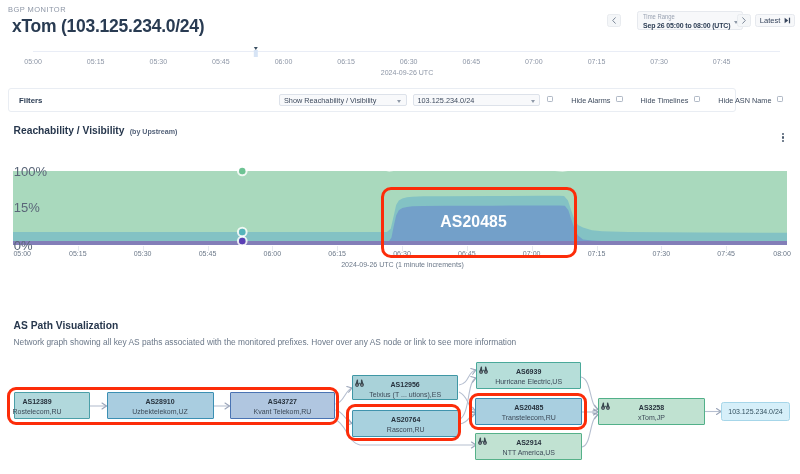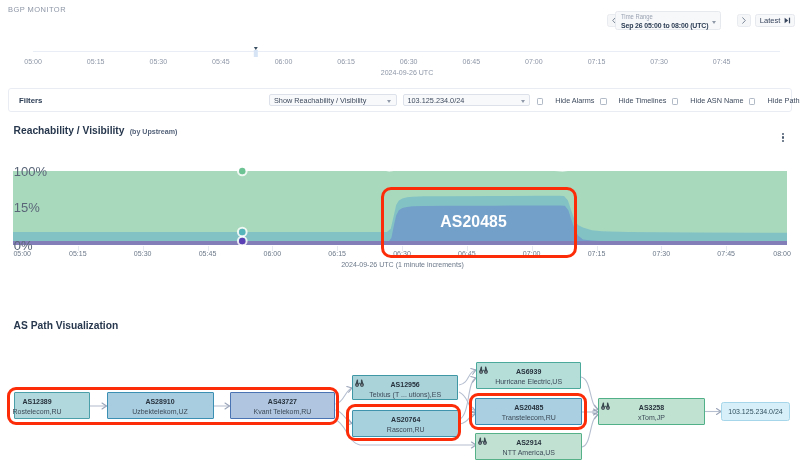--- a/index.html
+++ b/index.html
@@ -7,48 +7,48 @@
   font-family:"Liberation Sans",sans-serif;-webkit-font-smoothing:antialiased}
 .page{position:relative;width:800px;height:474px;background:#fff;overflow:hidden}
 
 
 .eyebrow{position:absolute;left:8px;top:5px;font-size:7.5px;letter-spacing:.45px;color:#8d96a6}
 .title{position:absolute;left:12px;top:16px;font-size:17.5px;font-weight:700;color:#293b52;letter-spacing:-.25px}
 
 .tr-wrap{position:absolute;left:607px;top:10px;height:28px}
 .sq-btn{position:absolute;width:13.5px;height:13.5px;border:1px solid #e8ebef;border-radius:2.5px;background:#f4f6f8;
   display:flex;align-items:center;justify-content:center;top:3.6px}
-.tr-box{position:absolute;left:8px;top:0.5px;width:106.2px;height:19.5px;border:1px solid #e6e9ee;border-radius:2.5px;
+.tr-box{position:absolute;left:30px;top:0.5px;width:106.2px;height:19.5px;border:1px solid #e6e9ee;border-radius:2.5px;
   background:#f7f8fa;padding:1px 10px 0 5px}
 .tr-lbl{font-size:6.4px;color:#9aa3b2;line-height:8px;transform:scaleX(0.92);transform-origin:left center}
 .tr-val{font-size:7.8px;transform:scaleX(0.89);transform-origin:left center;color:#2b3c53;font-weight:700;line-height:10px;white-space:nowrap;letter-spacing:-.15px}
 .tr-caret{position:absolute;right:4px;top:9px;width:0;height:0;border-left:2.8px solid transparent;
   border-right:2.8px solid transparent;border-top:3.2px solid #8f99a8}
 .latest-btn{position:absolute;left:148.3px;top:3.9px;height:13px;border:1px solid #e6e9ee;border-radius:2.5px;
   background:#f7f8fa;display:flex;align-items:center;gap:3.5px;padding:0 3px 0 3.5px;font-size:7.6px;color:#36445c}
 
 
 .tl{position:absolute;left:0;top:44px;width:800px;height:32px}
 .tl-line{position:absolute;left:33px;top:7px;width:747px;height:1px;background:#e9edf6}
 .tl-tick{position:absolute;top:13.5px;font-size:7.05px;color:#8d96a6;transform:translateX(-50%);white-space:nowrap}
 .tl-sub{position:absolute;top:24.5px;left:407px;transform:translateX(-50%);font-size:7.05px;color:#8d96a6}
 .tl-cursor{position:absolute;left:256px;top:6px;width:4.4px;height:6.8px;background:#d7e4f5;transform:translateX(-50%)}
 .tl-cursor:after{content:"";position:absolute;left:50%;top:-3.2px;transform:translateX(-50%);
   width:0;height:0;border-left:2.6px solid transparent;border-right:2.6px solid transparent;border-top:3.2px solid #3b5063}
 
 
-.filters{position:absolute;left:8px;top:88px;width:784px;height:24px;background:#fff;
+.filters{position:absolute;left:8px;top:88px;width:728px;height:24px;background:#fff;
   border:1px solid #e9edf3;border-radius:3px;display:flex;align-items:center}
 .filters-lbl{font-size:7.8px;font-weight:700;color:#2b3c53;margin-left:10px}
 .f-right{position:absolute;left:255px;top:4.8px;display:flex;align-items:center}
 .sel{height:12.6px;border:1px solid #dde2ea;border-radius:2px;background:#f8f9fb;position:relative;
   font-size:7.3px;color:#3e4b5e;display:flex;align-items:center;padding:0 14px 0 4px;white-space:nowrap}
 .sel .c{position:absolute;right:4.5px;top:5.2px;width:0;height:0;border-left:2.5px solid transparent;
   border-right:2.5px solid transparent;border-top:3px solid #8f99a8}
-.cb{display:flex;align-items:flex-end;gap:12px;font-size:7.3px;color:#3e4b5e;white-space:nowrap}
+.cb{display:flex;align-items:flex-start;gap:18px;font-size:7.3px;color:#3e4b5e;white-space:nowrap}
 .cb i{display:block;width:6.2px;height:6.2px;border:1px solid #b0b9c6;border-radius:1.2px;background:#fff;flex:none}
 
 
 .rv-h{position:absolute;left:13.6px;top:124.5px;font-size:10.25px;font-weight:700;color:#27374d;
   display:flex;align-items:baseline;gap:5.2px}
 .rv-h em{font-size:7.1px;font-weight:700;color:#55637a;font-style:normal}
 .rv-sub{position:absolute;left:13.5px;top:143.5px;font-size:8.23px;color:#6b7889}
 .kebab{position:absolute;left:781.9px;top:133.2px;width:2.2px;height:8.8px;display:flex;flex-direction:column;
   align-items:center;justify-content:space-between}
 .kebab b{display:block;width:2.2px;height:2.2px;border-radius:50%;background:#4a5a6e}
@@ -78,20 +78,21 @@
 .pfx{position:absolute;border-radius:2.5px;border:1px solid #a6d6e9;background:#d6eff9;
   display:flex;align-items:center;justify-content:center;font-size:7px;color:#33505f}
 .nodeHL{position:absolute;border:3.2px solid #fc2c09;border-radius:9px;z-index:3;pointer-events:none}
 </style>
 </head>
 <body>
 
 <div class="page">
 
   <div class="eyebrow">BGP MONITOR</div>
+  <div class="title">xTom (103.125.234.0/24)</div>
 
   <div class="tr-wrap">
     <div class="sq-btn" style="left:0">
       <svg width="4" height="7" viewBox="0 0 4 7">
           <path d="M3.3 0.7L0.7 3.5l2.6 2.8" fill="none" stroke="#7d8898" stroke-width="1" stroke-linecap="round" stroke-linejoin="round"></path>
         </svg>
     </div>
     <div class="tr-box">
       <div class="tr-lbl">Time Range</div>
       <div class="tr-val">Sep 26 05:00 to 08:00 (UTC)</div>
@@ -127,21 +128,21 @@
         <div class="tl-tick" style="left: 659.1px;">07:30</div>
         <div class="tl-tick" style="left: 721.7px;">07:45</div>
       </div>
     <div class="tl-cursor"></div>
     <div class="tl-sub">2024-09-26 UTC</div>
   </div>
 
   <div class="filters">
     <div class="filters-lbl">Filters</div>
     <div class="f-right">
-      <div class="sel" style="width:127.5px;margin-left:5px">
+      <div class="sel" style="width:127.5px;margin-left:15px">
         <span>Show Reachability / Visibility</span>
         <span class="c"></span>
       </div>
       <div class="sel" style="width:127.5px;margin-left:6px">
         <span>103.125.234.0/24</span>
         <span class="c"></span>
       </div>
       <div id="cbs" style="display:flex;align-items:center;gap:5.8px;margin-left:7px">
           <div class="cb">
             <i></i>
@@ -217,20 +218,21 @@
         <div class="cax-gl" style="left: 661.333px;"></div>
         <div class="cax-tick" style="left: 726.167px;">07:45</div>
         <div class="cax-gl" style="left: 726.167px;"></div>
         <div class="cax-tick" style="left: 790.9px; transform: translateX(-100%);">08:00</div>
       </div>
     <div class="cax-sub">2024-09-26 UTC (1 minute increments)</div>
   </div>
 
 
   <div class="ap-h">AS Path Visualization</div>
+  <div class="ap-sub">Network graph showing all key AS paths associated with the monitored prefixes. Hover over any AS node or link to see more information</div>
   <svg class="graph" id="edges" width="800" height="122" viewBox="0 0 800 122">
       <path d="M89.5 54 H106.5" fill="none" stroke="#b6bfd0" stroke-width="1.1"></path>
       <g transform="translate(106.5,54) rotate(0)">
         <path d="M-4.5 -3 L0 0 L-4.5 3" fill="none" stroke="#9aa4b8" stroke-width="1.1" stroke-linejoin="round" stroke-linecap="round"></path>
       </g>
       <path d="M213.5 54 H229.5" fill="none" stroke="#b6bfd0" stroke-width="1.1"></path>
       <g transform="translate(229.5,54) rotate(0)">
         <path d="M-4.5 -3 L0 0 L-4.5 3" fill="none" stroke="#9aa4b8" stroke-width="1.1" stroke-linejoin="round" stroke-linecap="round"></path>
       </g>
       <path d="M335.5 52 C344 51 345 38 352 36" fill="none" stroke="#b6bfd0" stroke-width="1.1"></path>

